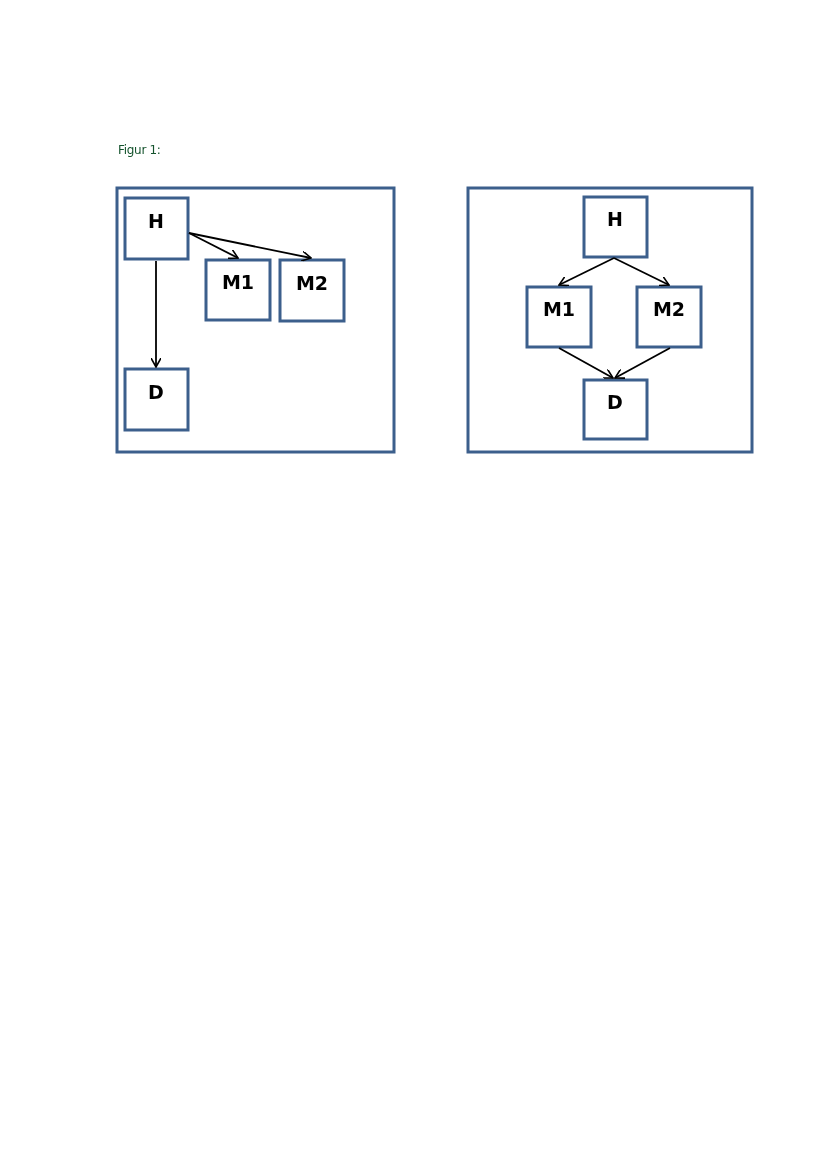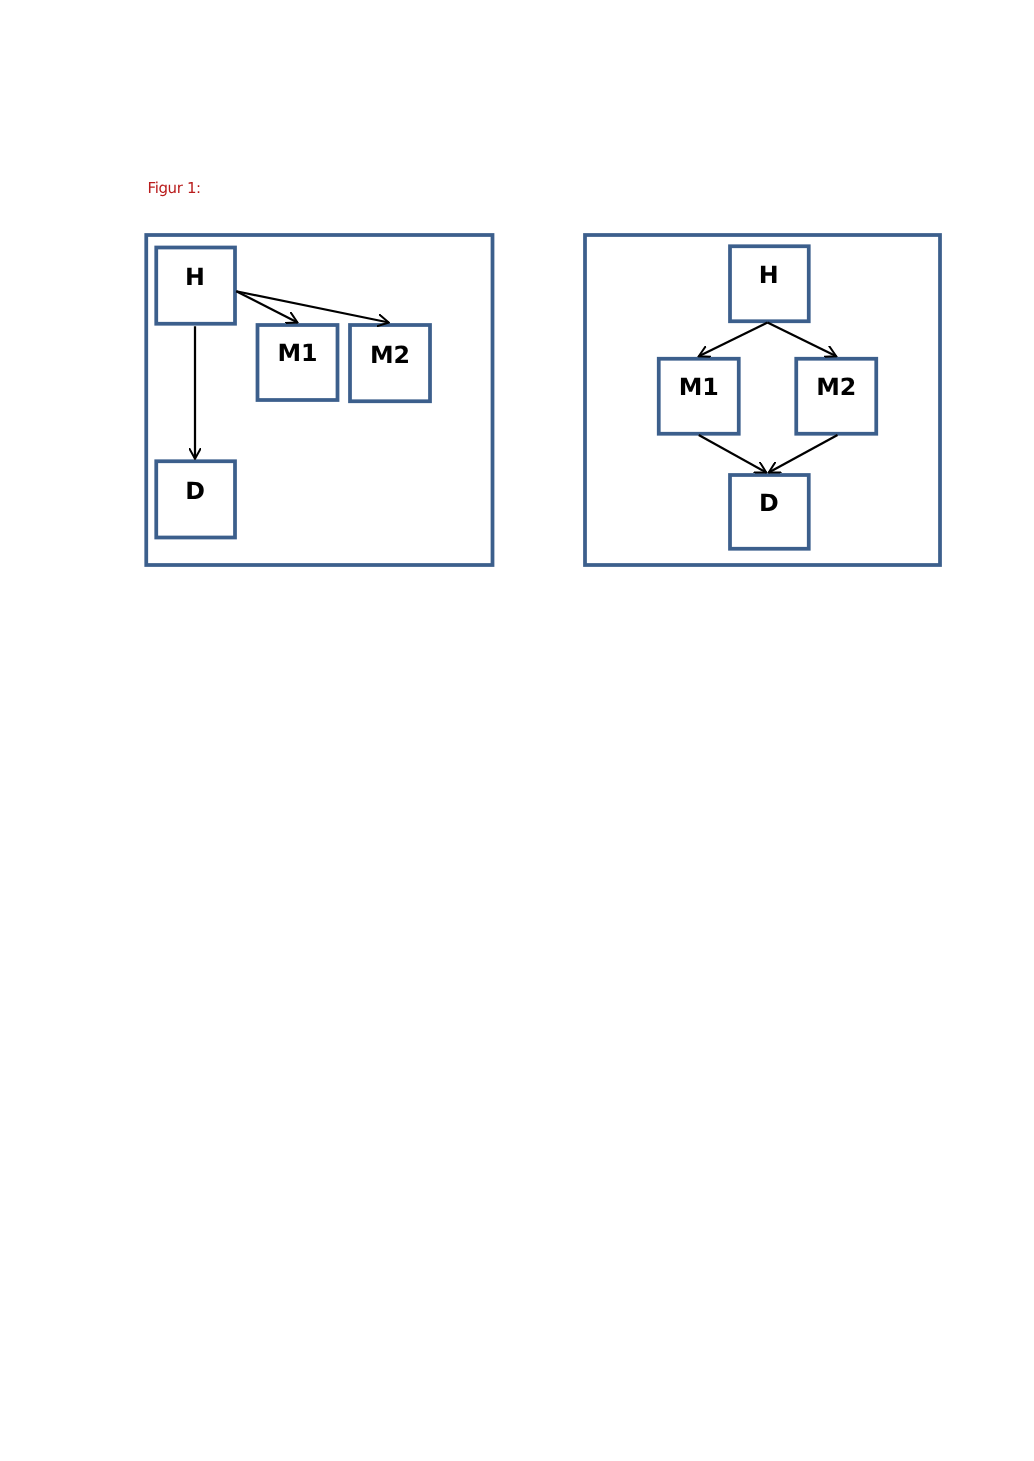--- a/index.html
+++ b/index.html
@@ -1,17 +1,17 @@
 <!DOCTYPE html>
 <html><head>
 <meta charset="utf-8">
 <style>
   html, body { margin:0; padding:0; background:#ffffff; }
   body { width:827px; height:1169px; position:relative; overflow:hidden; font-family:"Liberation Sans", sans-serif; }
-  .caption { position:absolute; left:118px; top:143px; font-size:12px; color:#b91c1c; font-family:"DejaVu Sans", sans-serif; letter-spacing:-0.3px; }
+  .caption { position:absolute; left:118px; top:143px; font-size:12px; color:#14532d; font-family:"DejaVu Sans", sans-serif; letter-spacing:-0.3px; }
   svg { position:absolute; left:0; top:0; }
   .node-label { font-family:"DejaVu Sans", sans-serif; font-weight:bold; font-size:19px; fill:#000; }
 </style>
 </head>
 <body>
 
 <div class="caption">Figur 1:</div>
 
 <svg width="827" height="1169" viewBox="0 0 827 1169">
   <defs>

